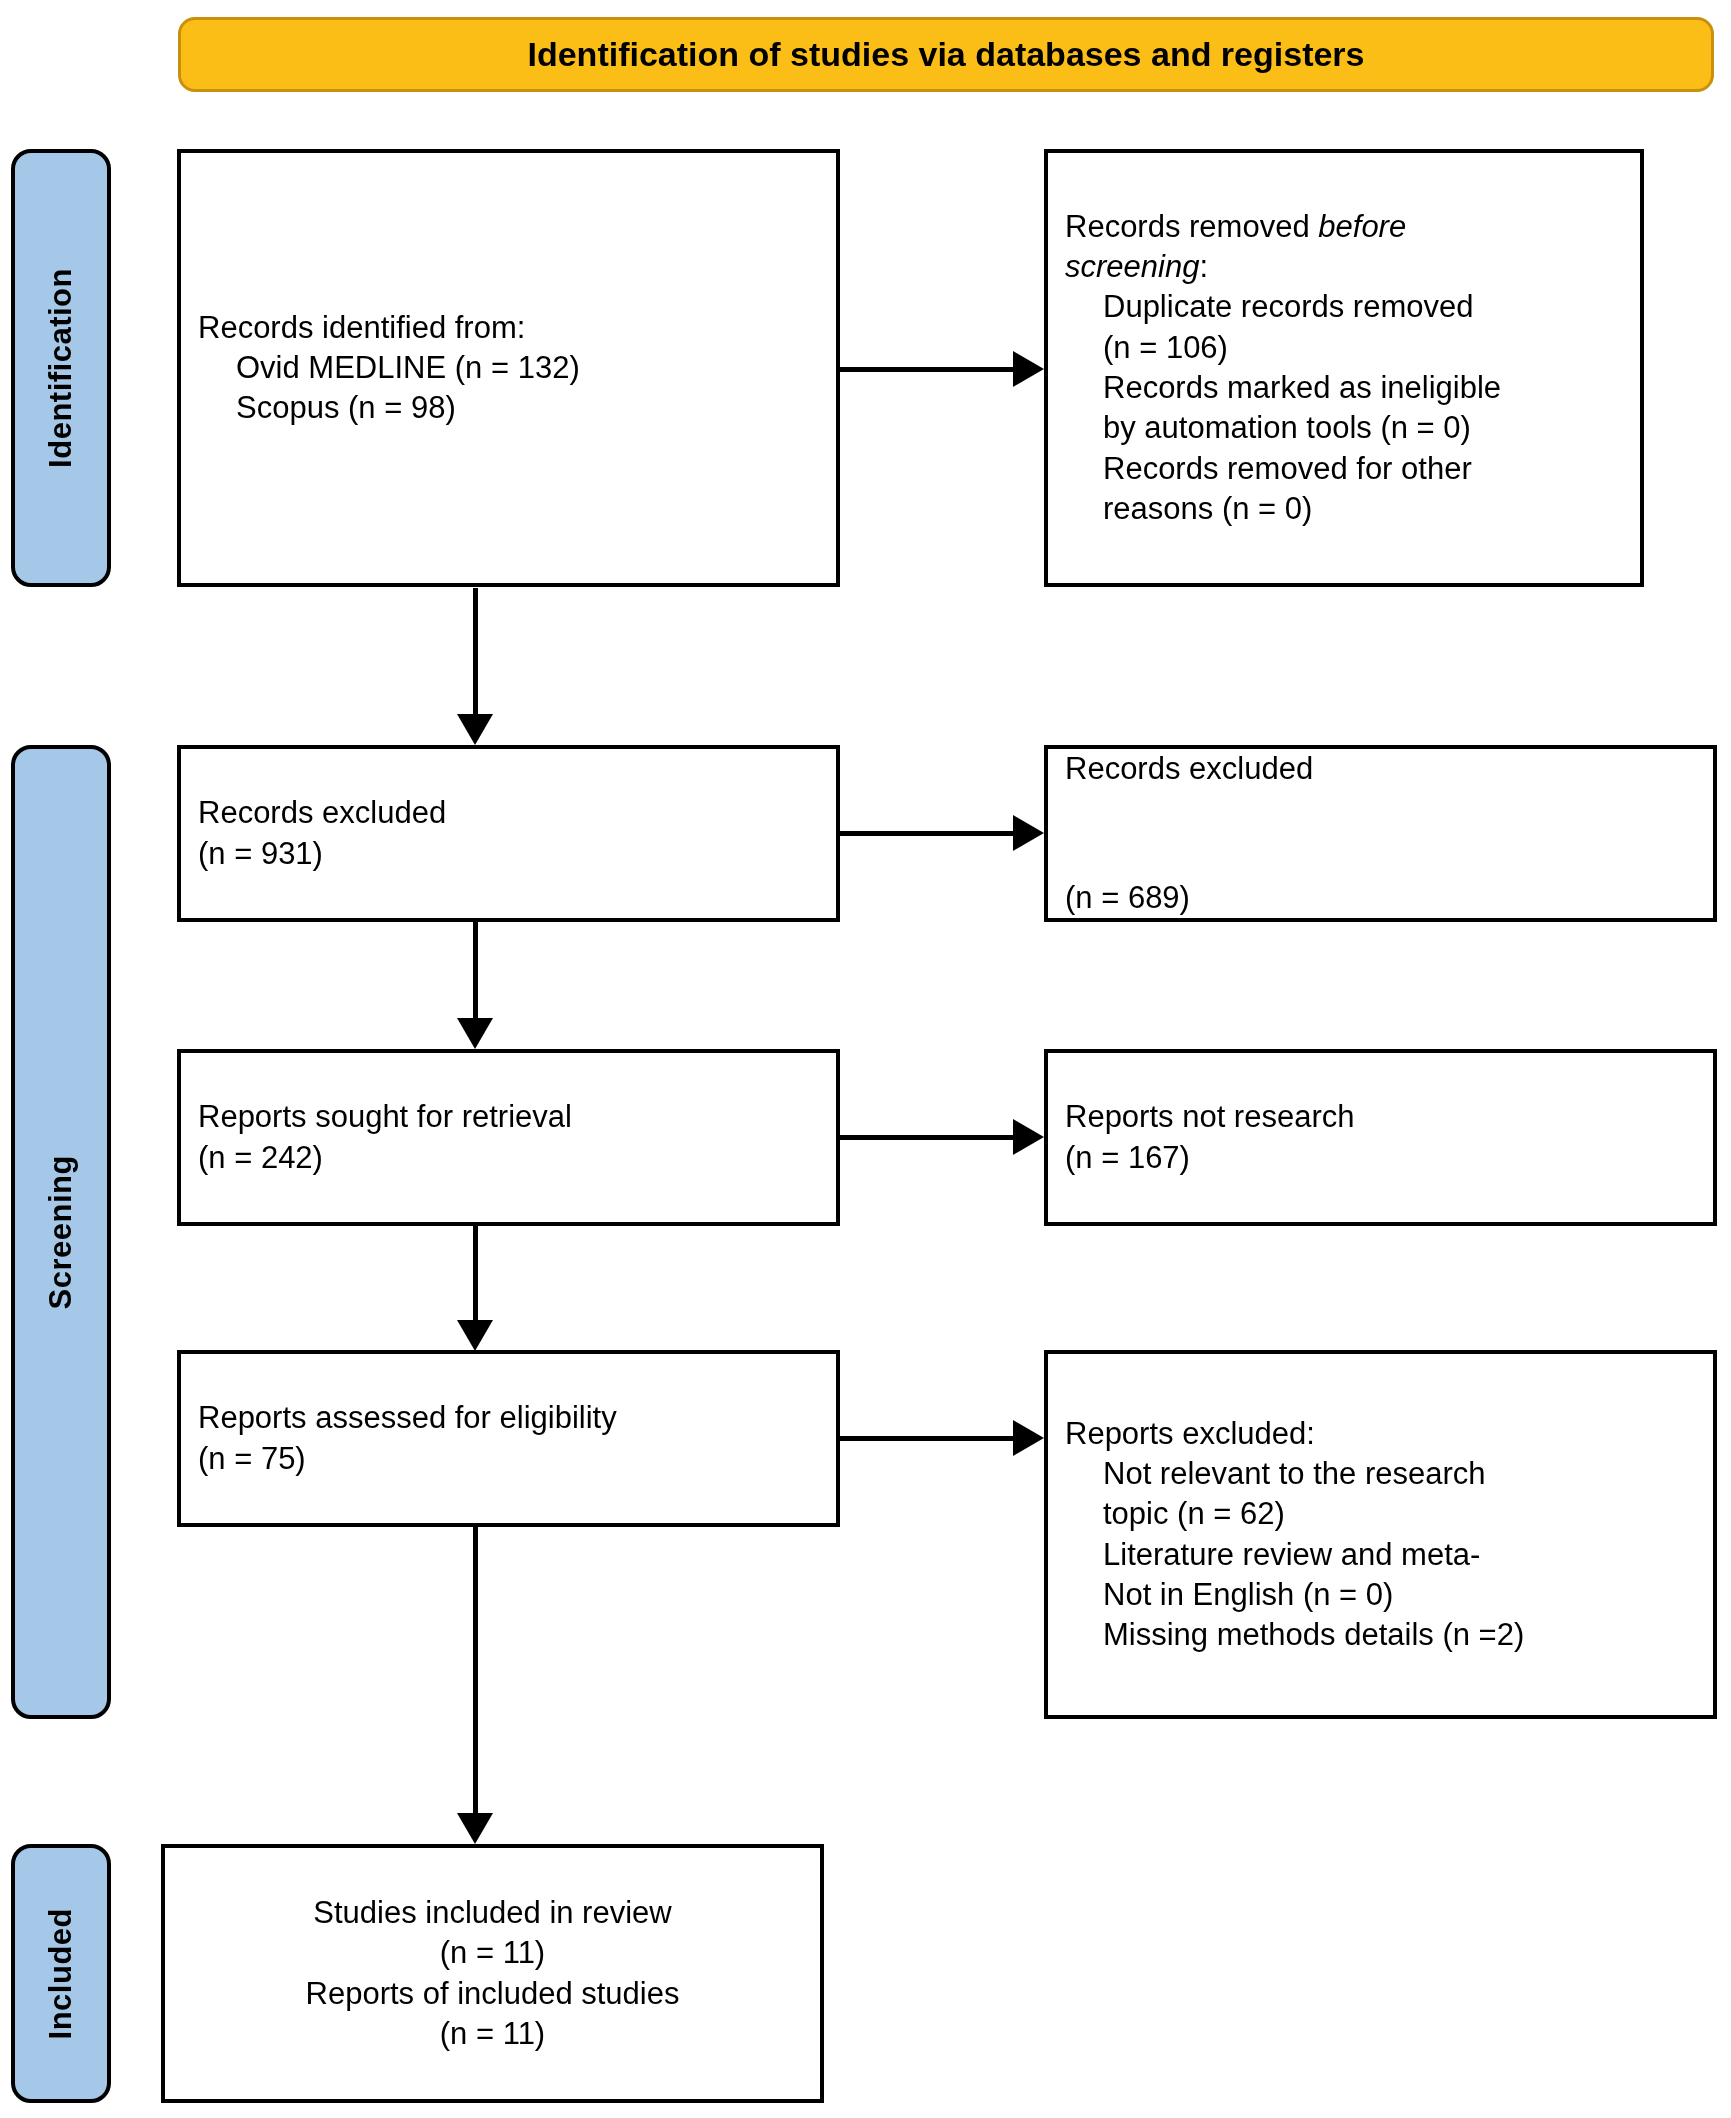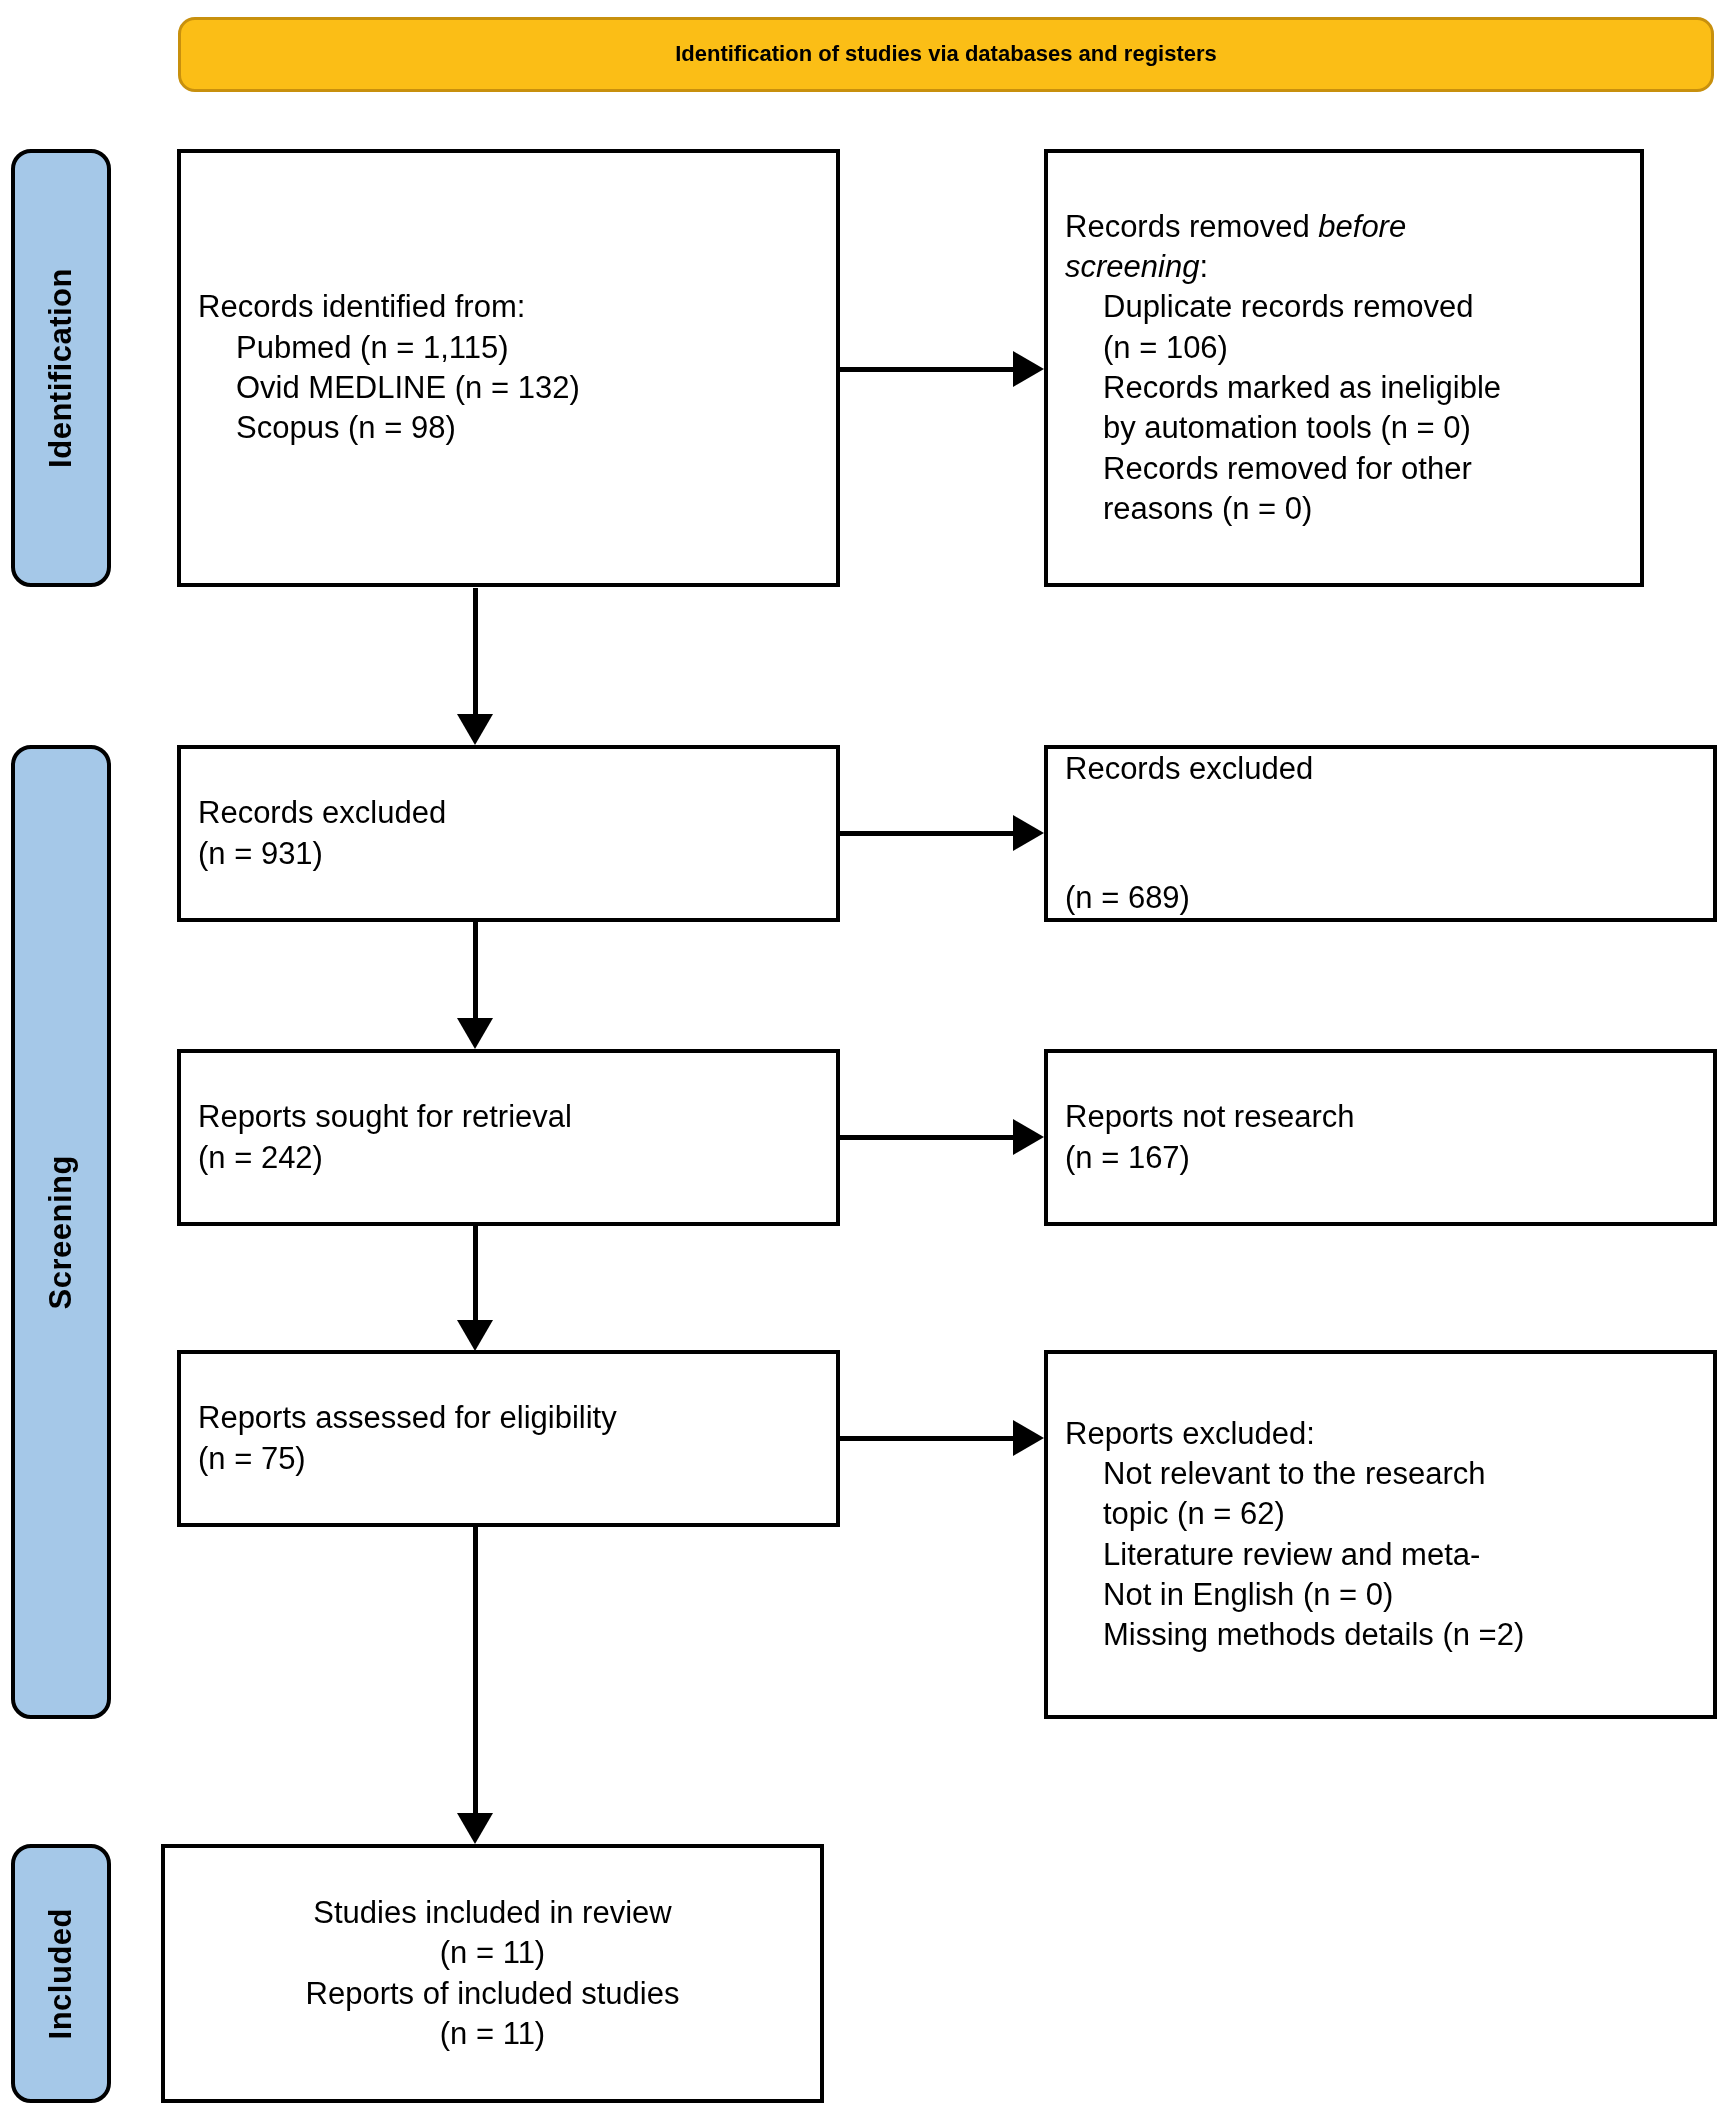--- a/index.html
+++ b/index.html
@@ -27,21 +27,21 @@
     height: 75px;
     background: #FBBE16;
     border: 3.5px solid #C8900D;
     border-radius: 17px;
     box-sizing: border-box;
     display: flex;
     align-items: center;
     justify-content: center;
   }
   .banner-title {
-    font-size: 22px;
+    font-size: 34px;
     font-weight: bold;
     color: #000000;
     letter-spacing: 0px;
     text-align: right;
     line-height: 1.1;
   }
 
   
   .stage-bar {
     position: absolute;
@@ -146,21 +146,20 @@
   </div>
   <div class="stage-bar" id="stage-screening">
     <span class="stage-label">Screening</span>
   </div>
   <div class="stage-bar" id="stage-included">
     <span class="stage-label">Included</span>
   </div>
 
   <div class="flow-box" id="box-identified">
     <p>Records identified from:</p>
-    <p class="indent">Pubmed (n = 1,115)</p>
     <p class="indent">Ovid MEDLINE (n = 132)</p>
     <p class="indent">Scopus (n = 98)</p>
   </div>
 
   <div class="flow-box" id="box-removed">
     <p><span>Records removed </span><span class="ital">before</span></p>
     <p><span class="ital">screening</span><span>:</span></p>
     <p class="indent">Duplicate records removed</p>
     <p class="indent">(n = 106)</p>
     <p class="indent">Records marked as ineligible</p>

